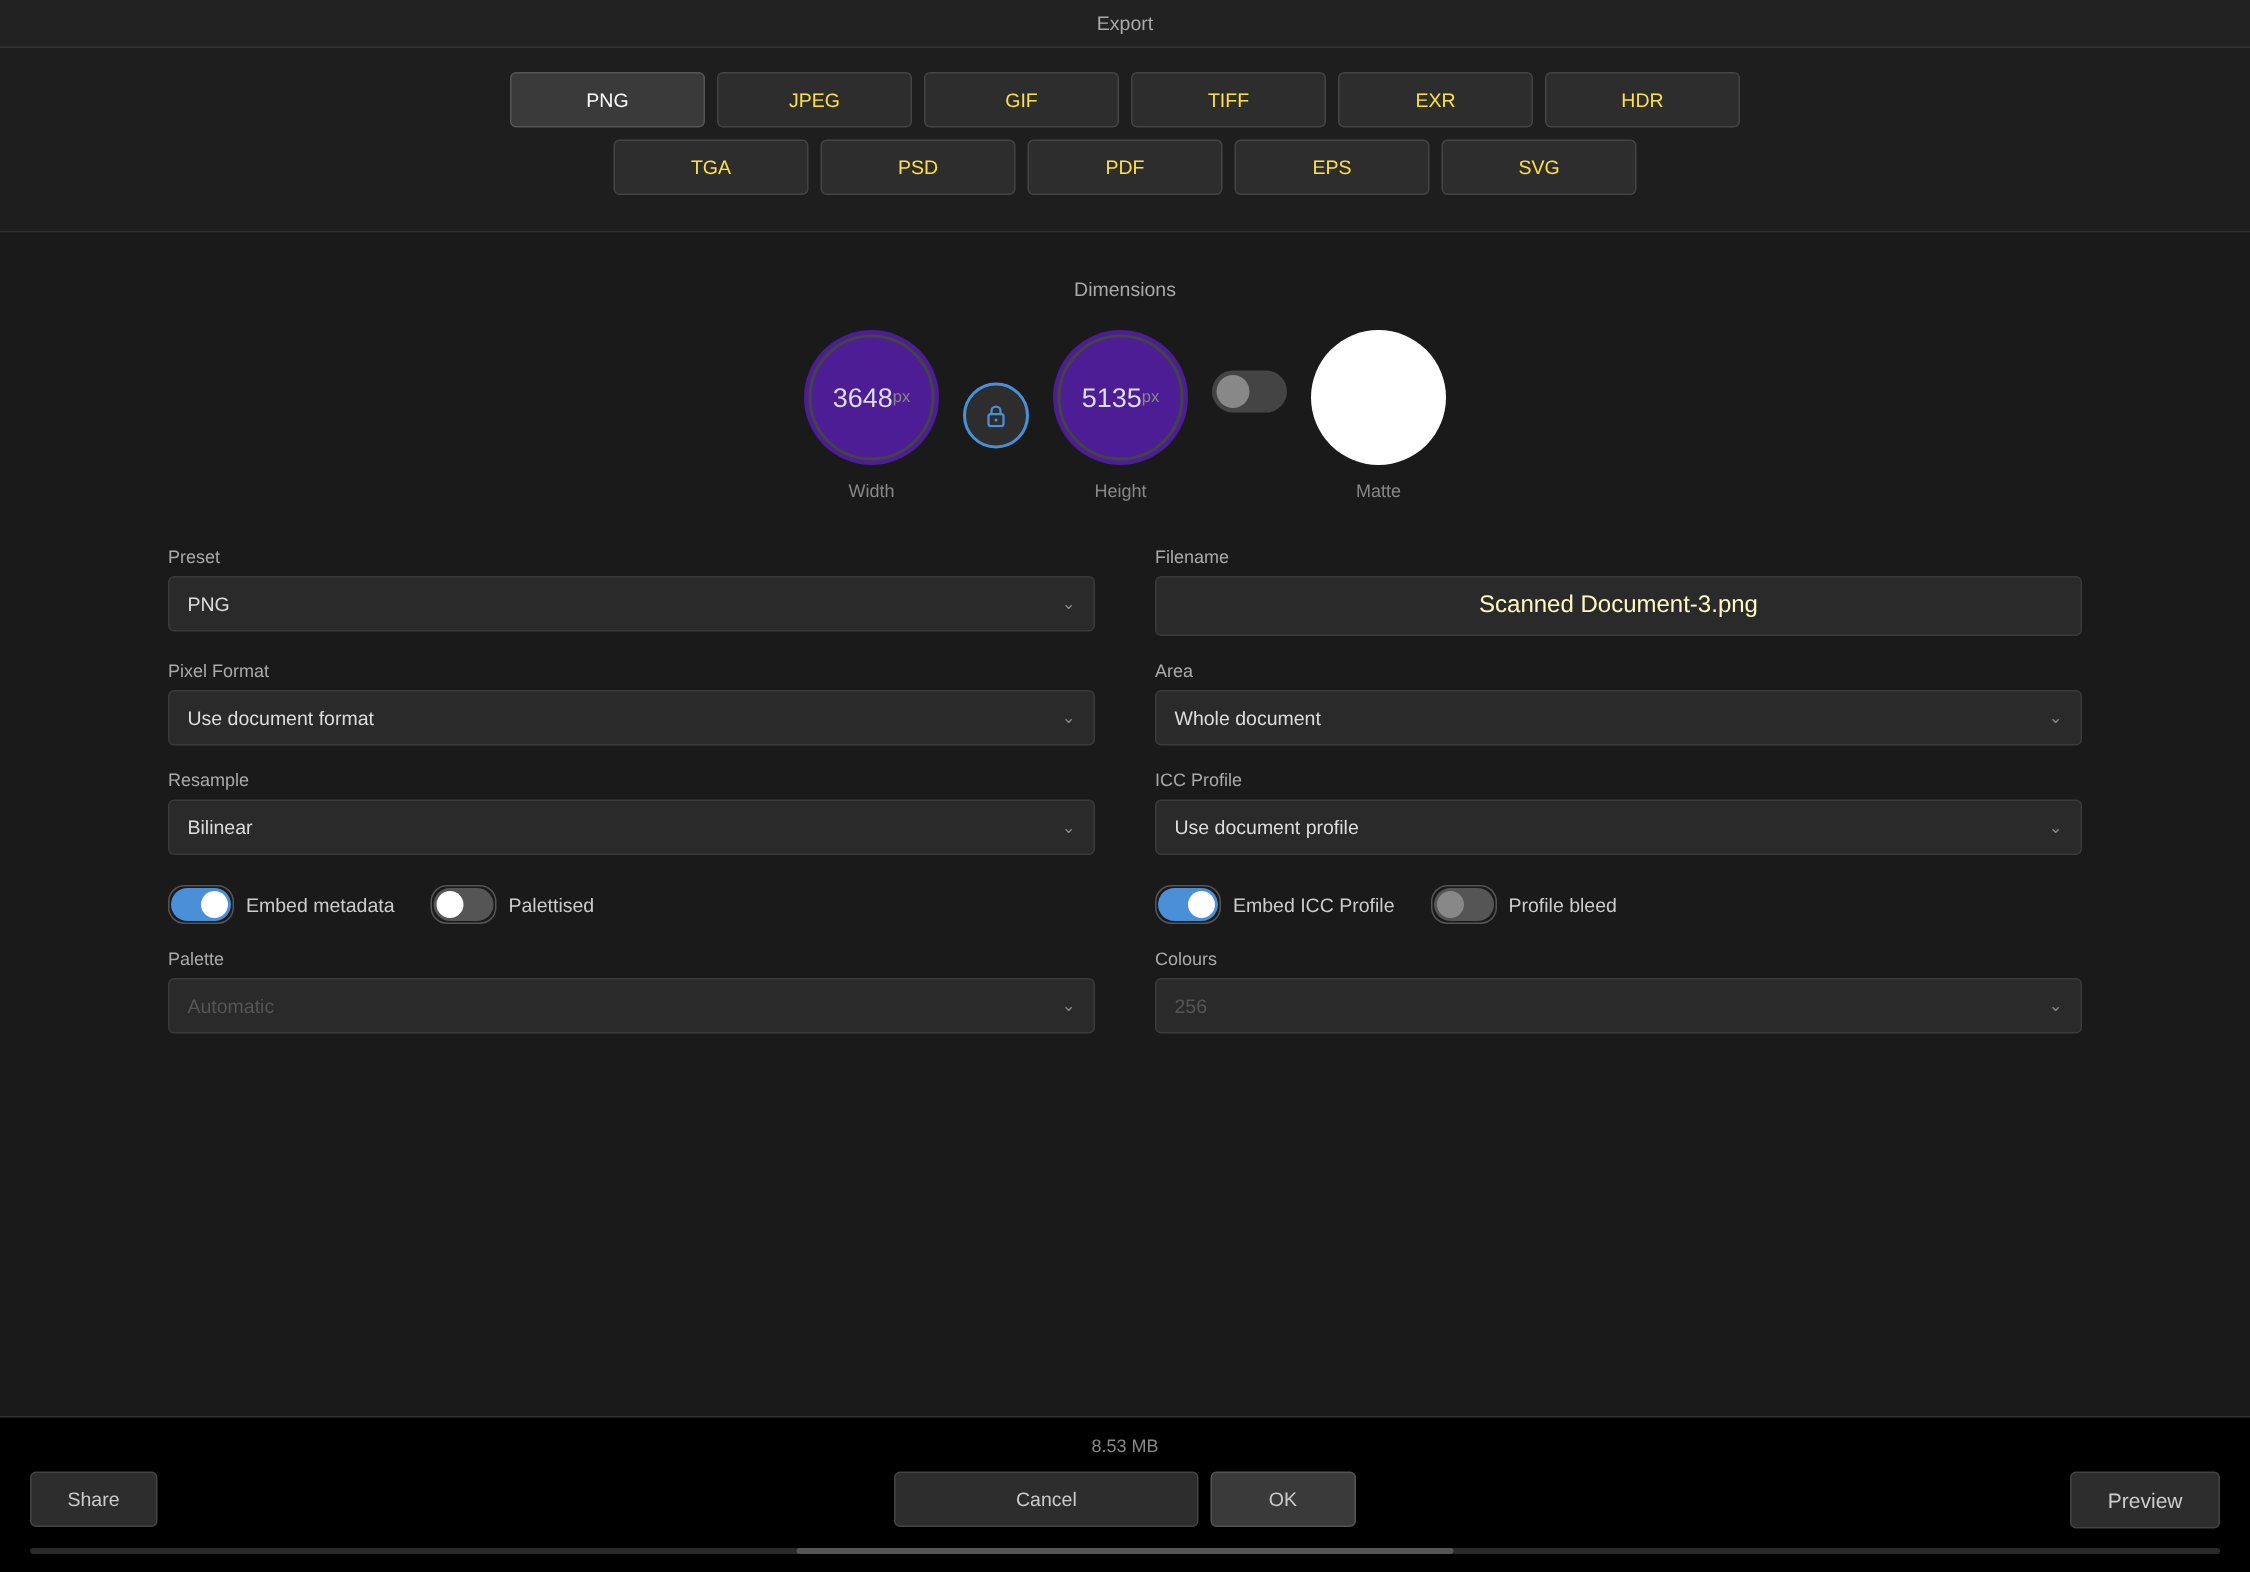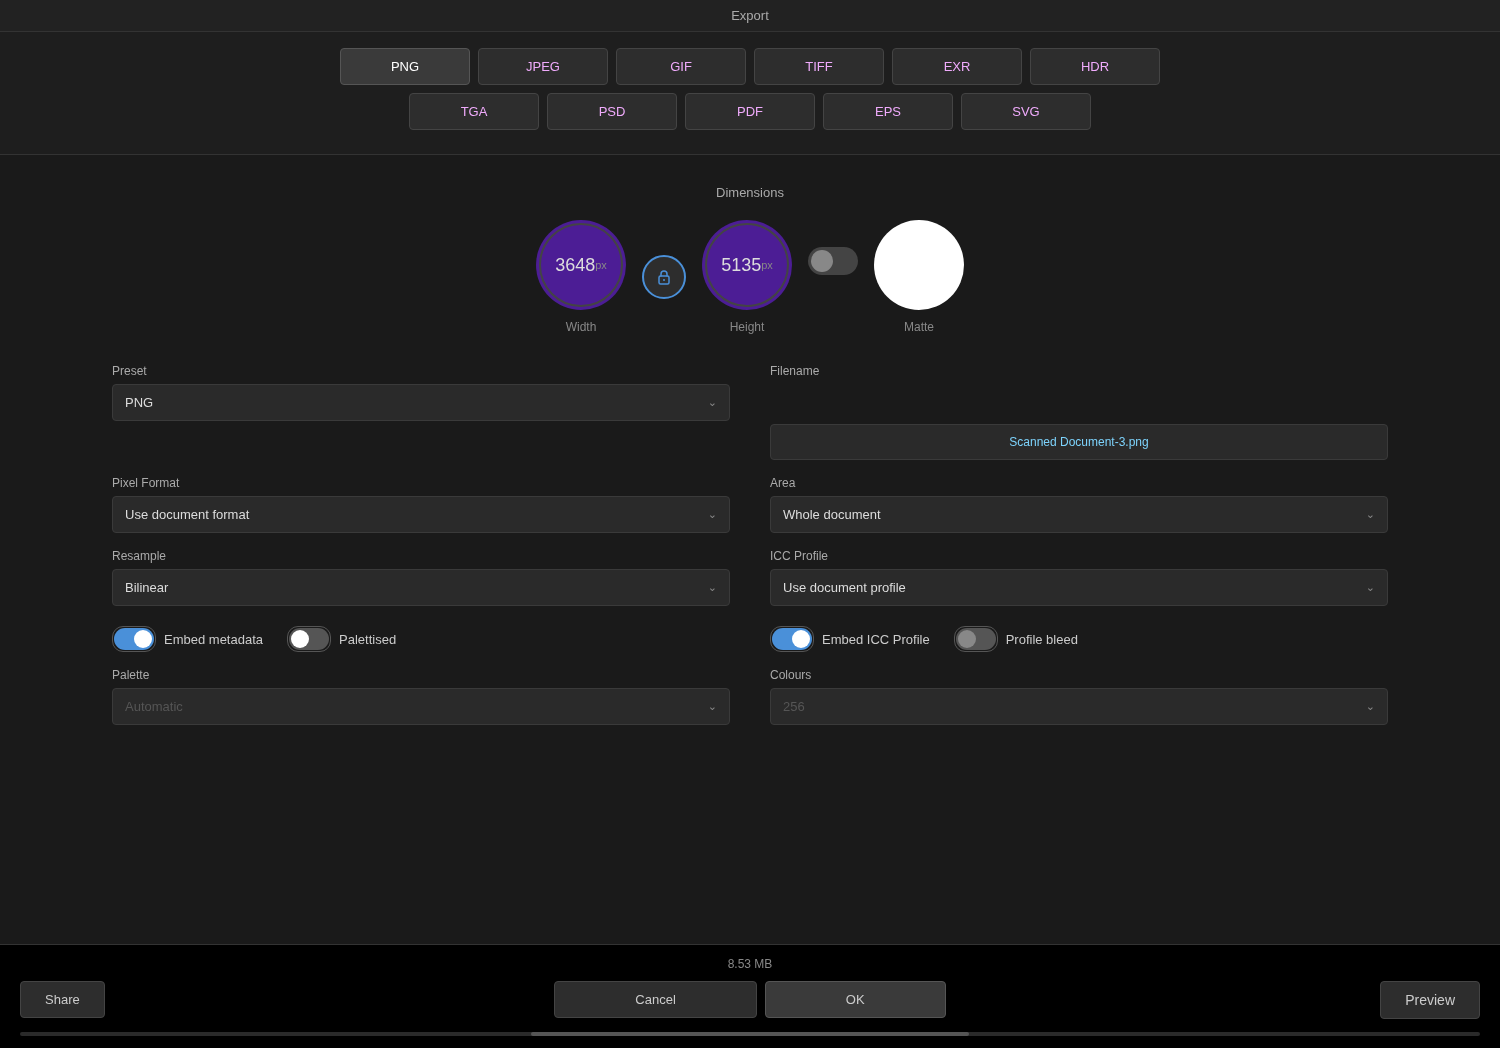--- a/index.html
+++ b/index.html
@@ -33,21 +33,21 @@
     }
     .format-row {
       display: flex;
       gap: 8px;
       margin-bottom: 8px;
       justify-content: center;
     }
     .format-btn {
       background: #2d2d2d;
       border: 1px solid #444;
-      color: #f0abfc;
+      color: #fde047;
       padding: 10px 0;
       width: 130px;
       text-align: center;
       cursor: pointer;
       border-radius: 4px;
       font-size: 13px;
     }
     .format-btn.active {
       background: #3a3a3a;
       border-color: #555;
@@ -179,26 +179,25 @@
       cursor: pointer;
       font-size: 13px;
     }
     .form-select.disabled {
       color: #555;
       cursor: not-allowed;
     }
     .form-input {
       background: #2a2a2a;
       border: 1px solid #3a3a3a;
-      color: #7dd3fc;
+      color: #fef9c3;
       padding: 10px 12px;
       border-radius: 4px;
       text-align: center;
-      font-size: 12px;
-      margin-top: 40px;
+      font-size: 16px;
     }
     .chevron {
       color: #888;
       font-size: 11px;
     }
 
     
     .toggle-row {
       display: flex;
       align-items: center;
@@ -308,21 +307,21 @@
       padding: 10px 80px;
       border-radius: 4px;
       cursor: pointer;
       font-size: 13px;
       margin-right: 8px;
     }
     .btn-ok {
       background: #3a3a3a;
       border: 1px solid #555;
       color: #ccc;
-      padding: 10px 80px;
+      padding: 10px 38px;
       border-radius: 4px;
       cursor: pointer;
       font-size: 13px;
     }
     .btn-preview {
       position: absolute;
       right: 0;
       background: #2d2d2d;
       border: 1px solid #444;
       color: #ccc;

